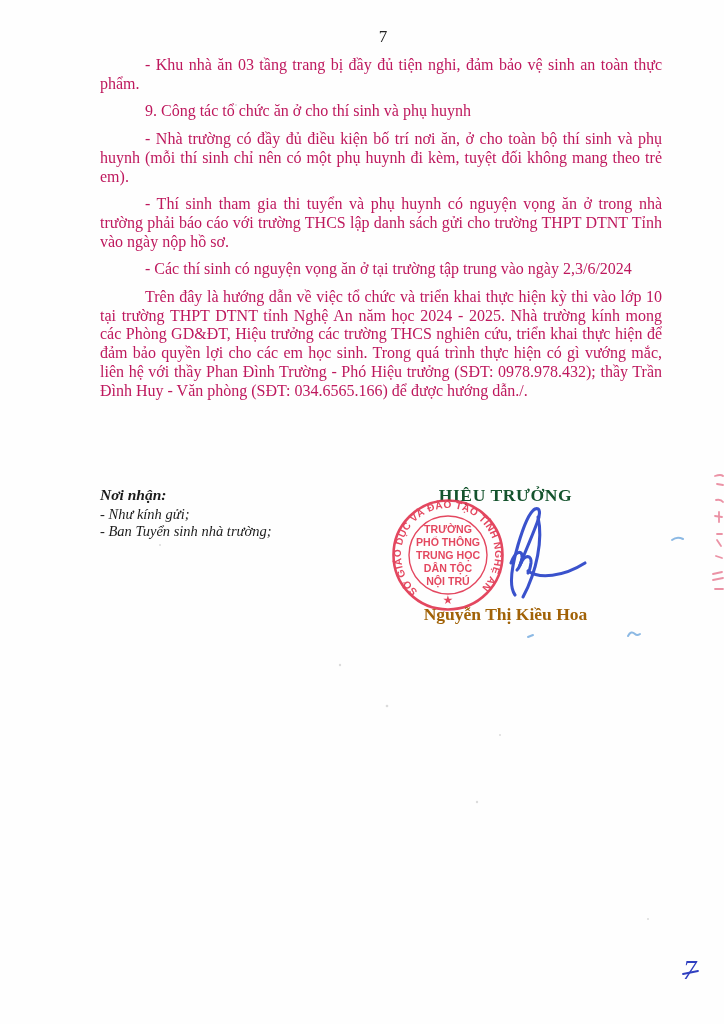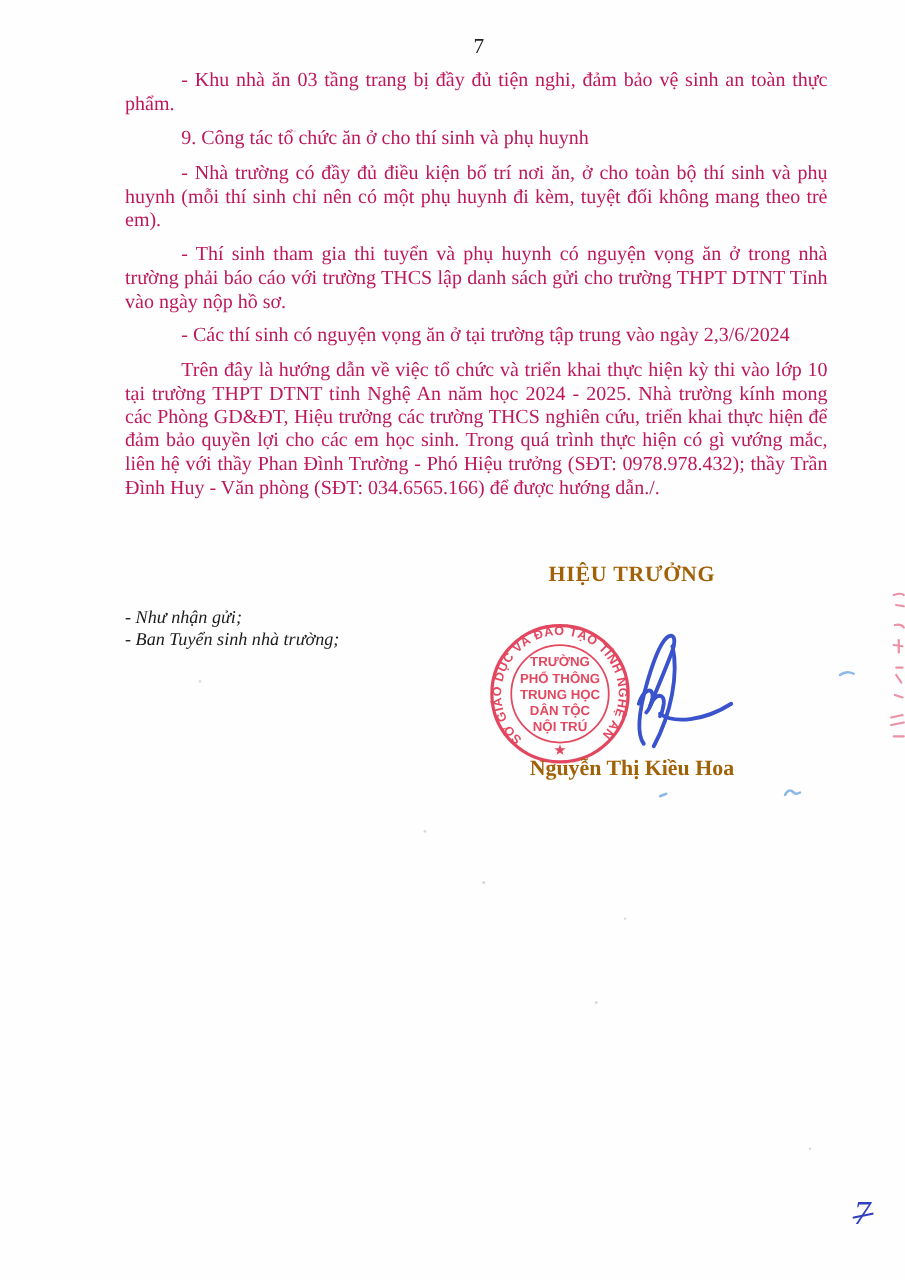--- a/index.html
+++ b/index.html
@@ -19,23 +19,23 @@
     text-align:justify; text-align-last:left; text-indent:45px;
     color:#be185d;
   }
   .heading { font-weight:normal; margin-top:1px; }
   .recipients {
     position:absolute; left:100px; top:486px;
     font-style:italic; font-size:14.5px; line-height:17.6px; color:#1b1b1b;
   }
   .recipients .label { font-weight:bold; font-size:15.5px; margin-bottom:2px; }
   .sig-title {
-    position:absolute; left:378px; top:449px; width:255px;
+    position:absolute; left:378px; top:485px; width:255px;
     text-align:center; font-weight:bold; font-size:17.5px;
-    letter-spacing:0.6px; color:#a16207;
+    letter-spacing:0.6px; color:#14532d;
   }
   .signer-name {
     position:absolute; left:363px; top:604px; width:285px;
     text-align:center; font-weight:bold; font-size:17.5px; color:#a16207;
   }
   .stamp { position:absolute; left:391px; top:498px; width:114px; height:114px; opacity:0.93; }
   .stamp text, .stamp textPath {
     font-family:"Liberation Sans","DejaVu Sans",sans-serif;
     font-weight:bold; fill:#e23a54;
   }
@@ -69,21 +69,22 @@
   <div class="content">
     <p class="para">- Khu nhà ăn 03 tầng trang bị đầy đủ tiện nghi, đảm bảo vệ sinh an toàn thực phẩm.</p>
     <p class="para heading">9. Công tác tổ chức ăn ở cho thí sinh và phụ huynh</p>
     <p class="para">- Nhà trường có đầy đủ điều kiện bố trí nơi ăn, ở cho toàn bộ thí sinh và phụ huynh (mỗi thí sinh chỉ nên có một phụ huynh đi kèm, tuyệt đối không mang theo trẻ em).</p>
     <p class="para">- Thí sinh tham gia thi tuyển và phụ huynh có nguyện vọng ăn ở trong nhà trường phải báo cáo với trường THCS lập danh sách gửi cho trường THPT DTNT Tỉnh vào ngày nộp hồ sơ.</p>
     <p class="para">- Các thí sinh có nguyện vọng ăn ở tại trường tập trung vào ngày 2,3/6/2024</p>
     <p class="para">Trên đây là hướng dẫn về việc tổ chức và triển khai thực hiện kỳ thi vào lớp 10 tại trường THPT DTNT tỉnh Nghệ An năm học 2024 - 2025. Nhà trường kính mong các Phòng GD&amp;ĐT, Hiệu trưởng các trường THCS nghiên cứu, triển khai thực hiện để đảm bảo quyền lợi cho các em học sinh. Trong quá trình thực hiện có gì vướng mắc, liên hệ với thầy Phan Đình Trường - Phó Hiệu trưởng (SĐT: 0978.978.432); thầy Trần Đình Huy - Văn phòng (SĐT: 034.6565.166) để được hướng dẫn./.</p>
   </div>
 
   <div class="recipients">
-    <div class="item">- Như nhận gửi;</div>
+    <div class="label">Nơi nhận:</div>
+    <div class="item">- Như kính gửi;</div>
     <div class="item">- Ban Tuyển sinh nhà trường;</div>
   </div>
 
   <div class="sig-title">HIỆU TRƯỞNG</div>
 
   <svg class="stamp" viewBox="0 0 114 114" aria-hidden="true">
     <circle cx="57" cy="57" r="54.5" fill="none" stroke="#e23a54" stroke-width="2.6"></circle>
     <circle cx="57" cy="57" r="39" fill="none" stroke="#e23a54" stroke-width="1.4"></circle>
     <defs>
       <path id="ringPath" d="M 26.8,93 A 47,47 0 1 1 87.2,93" fill="none"></path>

